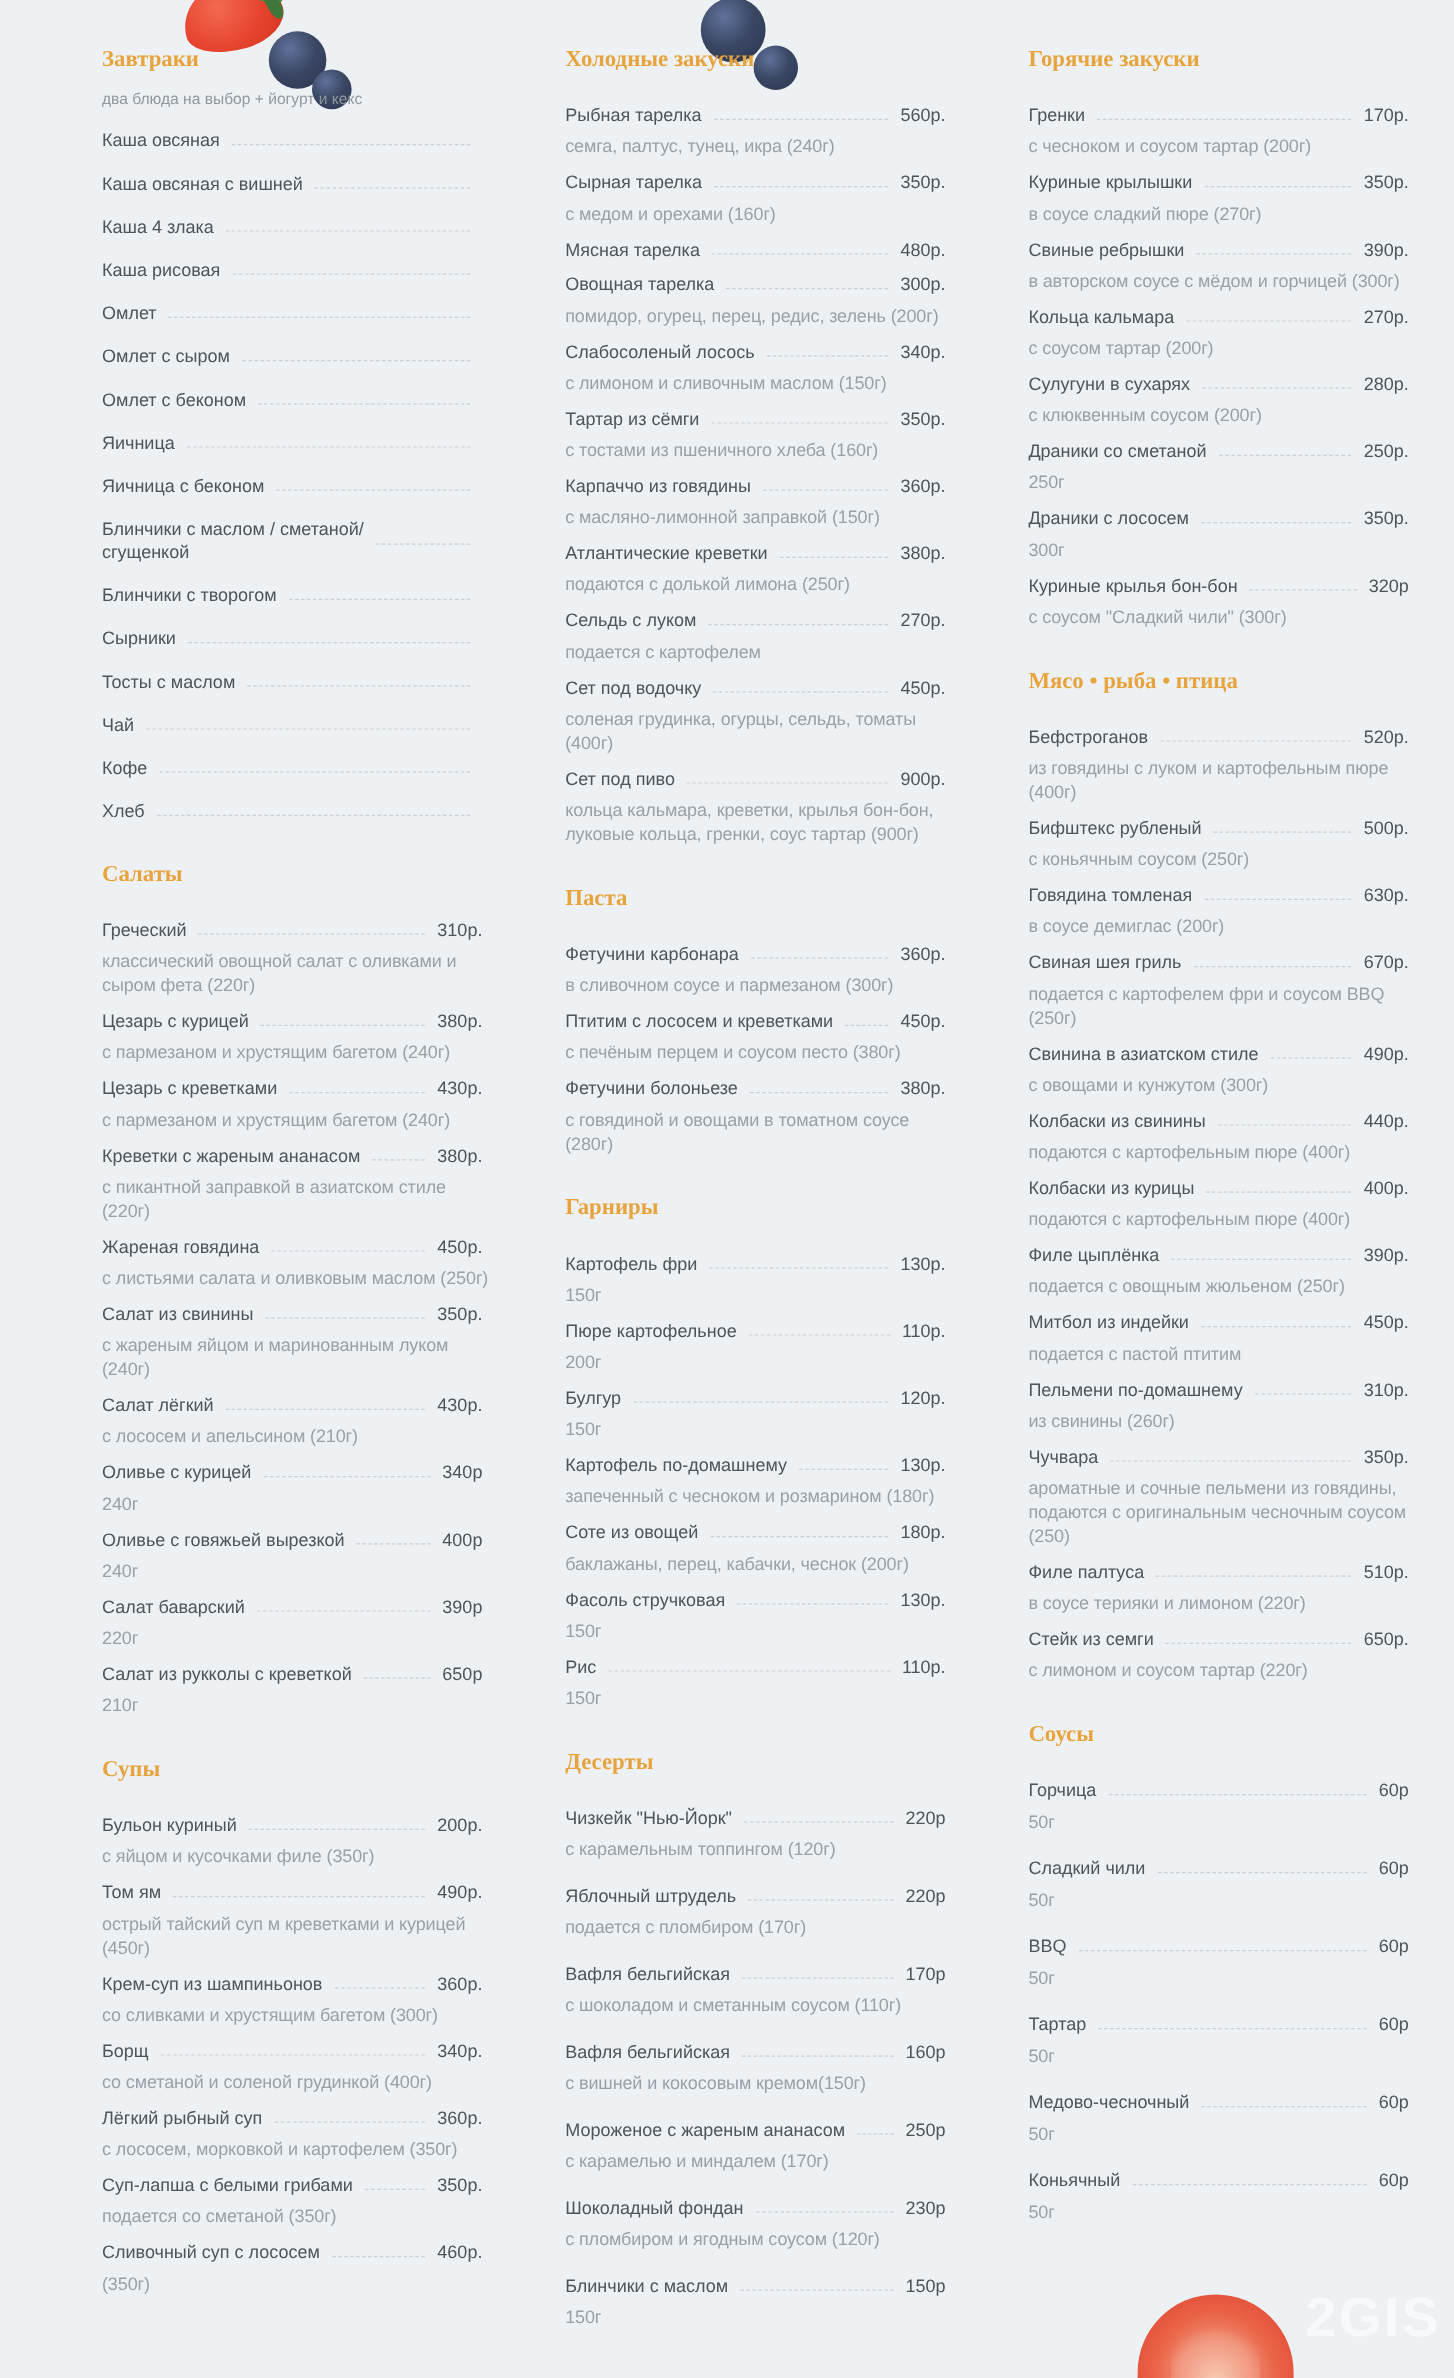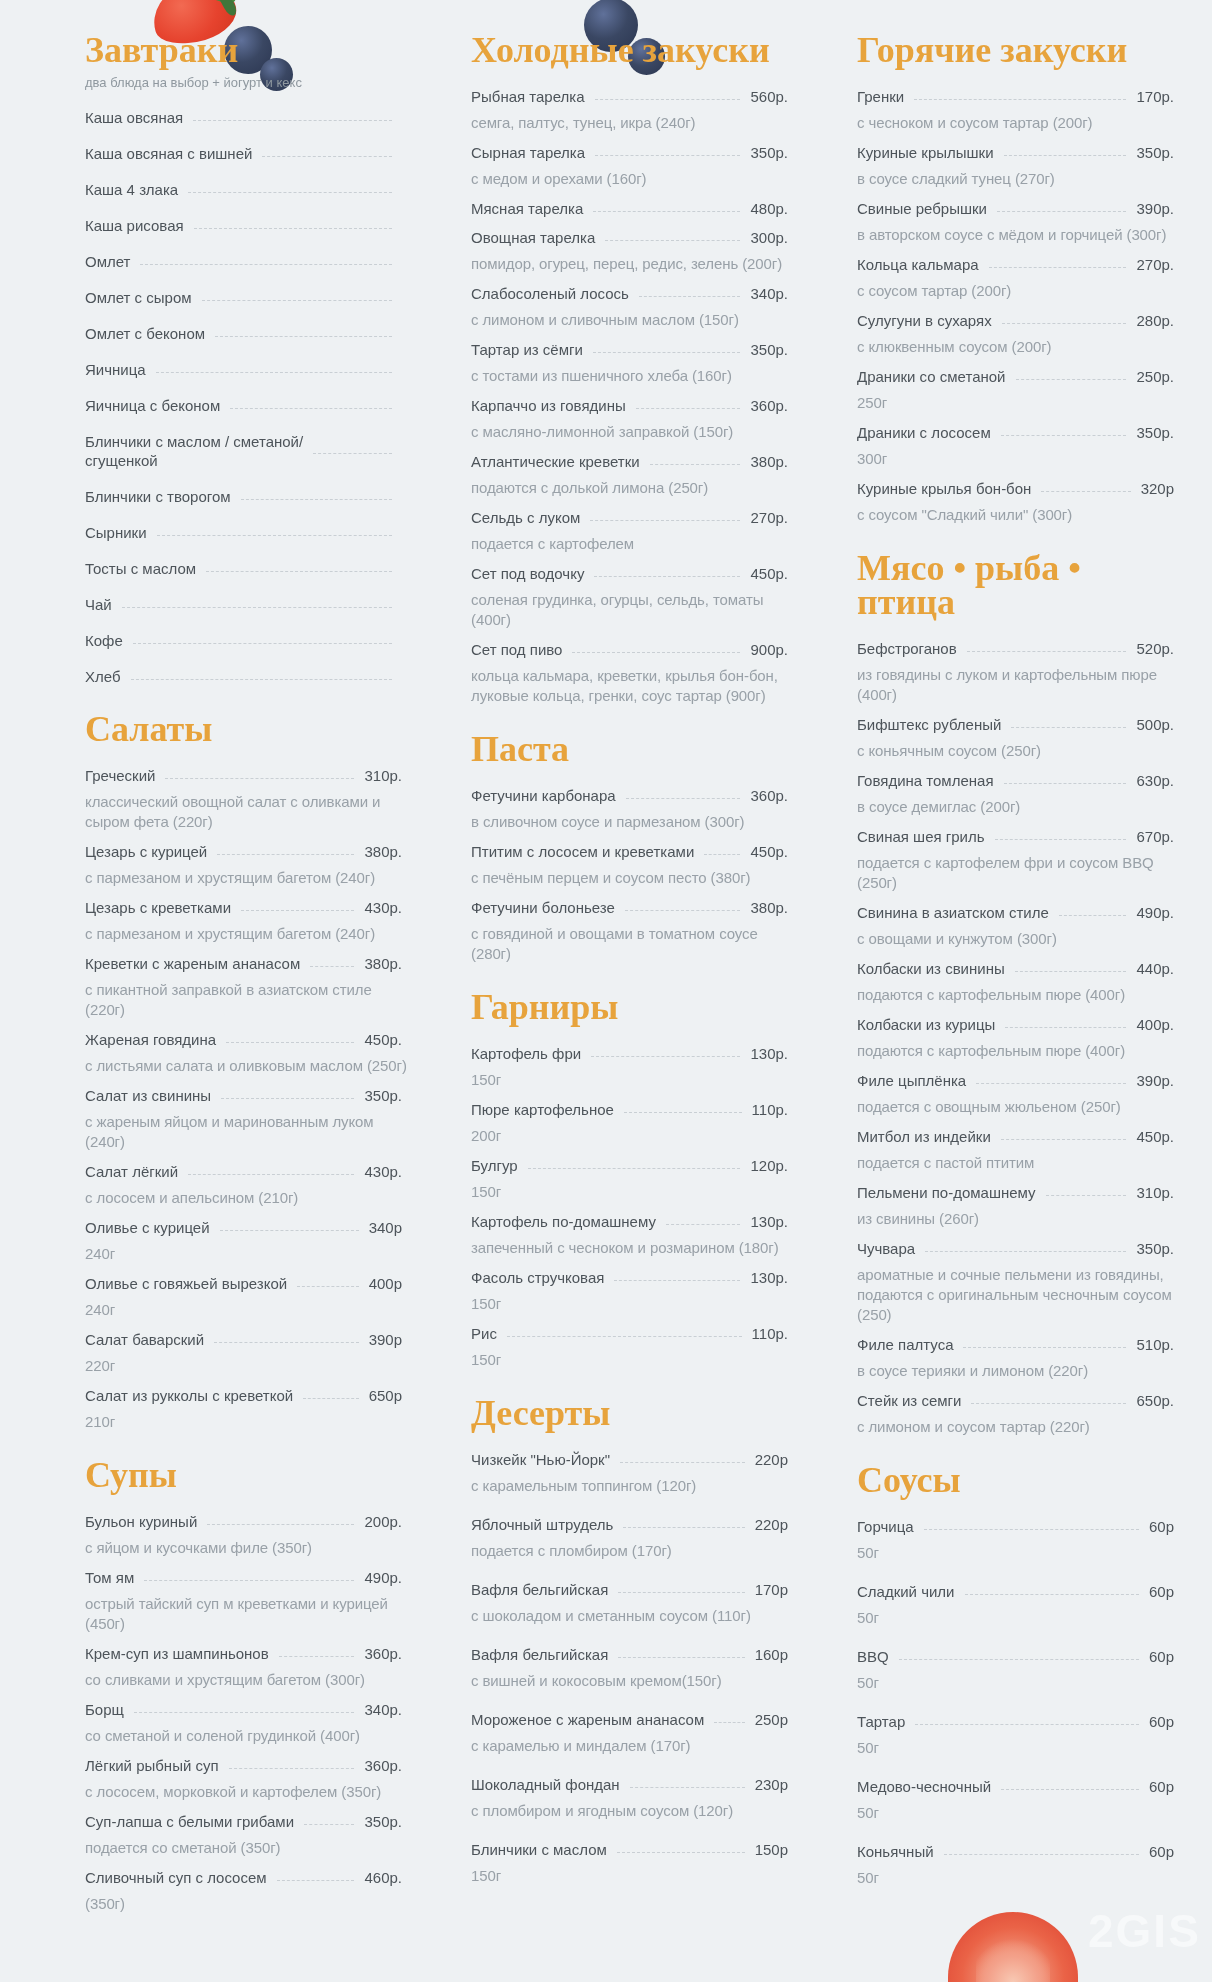--- a/index.html
+++ b/index.html
@@ -8,21 +8,21 @@
     background:#eef1f3;
     font-family:"Liberation Sans",sans-serif;
   }
   .menu{
     position:absolute;left:85px;top:33px;
     display:grid;grid-template-columns:317px 317px 317px;column-gap:69px;
   }
   .section{margin-bottom:26px;}
   .section-title{
     font-family:"Liberation Serif",serif;font-weight:700;
-    font-size:36px;line-height:34px;color:#e7a33c;margin:0 0 20px;
+    font-size:19px;line-height:34px;color:#e7a33c;margin:0 0 20px;
   }
   .subtitle{font-size:13px;color:#8f989f;margin:-12px 0 18px;}
   .row{
     display:flex;align-items:baseline;
     font-size:15px;line-height:19px;color:#4d545a;margin-bottom:7px;
   }
   .nm{white-space:pre-line;max-width:252px;}
   .dots{
     flex:1;min-width:14px;height:1px;margin:0 10px;align-self:center;
     border-bottom:1px dashed #c9cfd4;transform:translateY(2px);
@@ -494,20 +494,28 @@
           <div class="item">
             <div class="row">
               <span class="nm">Картофель по-домашнему</span>
               <span class="dots"></span>
               <span class="pr">130р.</span>
             </div>
             <div class="desc">запеченный с чесноком и розмарином (180г)</div>
           </div>
           <div class="item">
             <div class="row">
+              <span class="nm">Соте из овощей</span>
+              <span class="dots"></span>
+              <span class="pr">180р.</span>
+            </div>
+            <div class="desc">баклажаны, перец, кабачки, чеснок (200г)</div>
+          </div>
+          <div class="item">
+            <div class="row">
               <span class="nm">Фасоль стручковая</span>
               <span class="dots"></span>
               <span class="pr">130р.</span>
             </div>
             <div class="desc">150г</div>
           </div>
           <div class="item">
             <div class="row">
               <span class="nm">Рис</span>
               <span class="dots"></span>
@@ -586,21 +594,21 @@
               <span class="pr">170р.</span>
             </div>
             <div class="desc">с чесноком и соусом тартар (200г)</div>
           </div>
           <div class="item">
             <div class="row">
               <span class="nm">Куриные крылышки</span>
               <span class="dots"></span>
               <span class="pr">350р.</span>
             </div>
-            <div class="desc">в соусе сладкий тунец (270г)</div>
+            <div class="desc">в соусе сладкий пюре (270г)</div>
           </div>
           <div class="item">
             <div class="row">
               <span class="nm">Свиные ребрышки</span>
               <span class="dots"></span>
               <span class="pr">390р.</span>
             </div>
             <div class="desc">в авторском соусе с мёдом и горчицей (300г)</div>
           </div>
           <div class="item">

